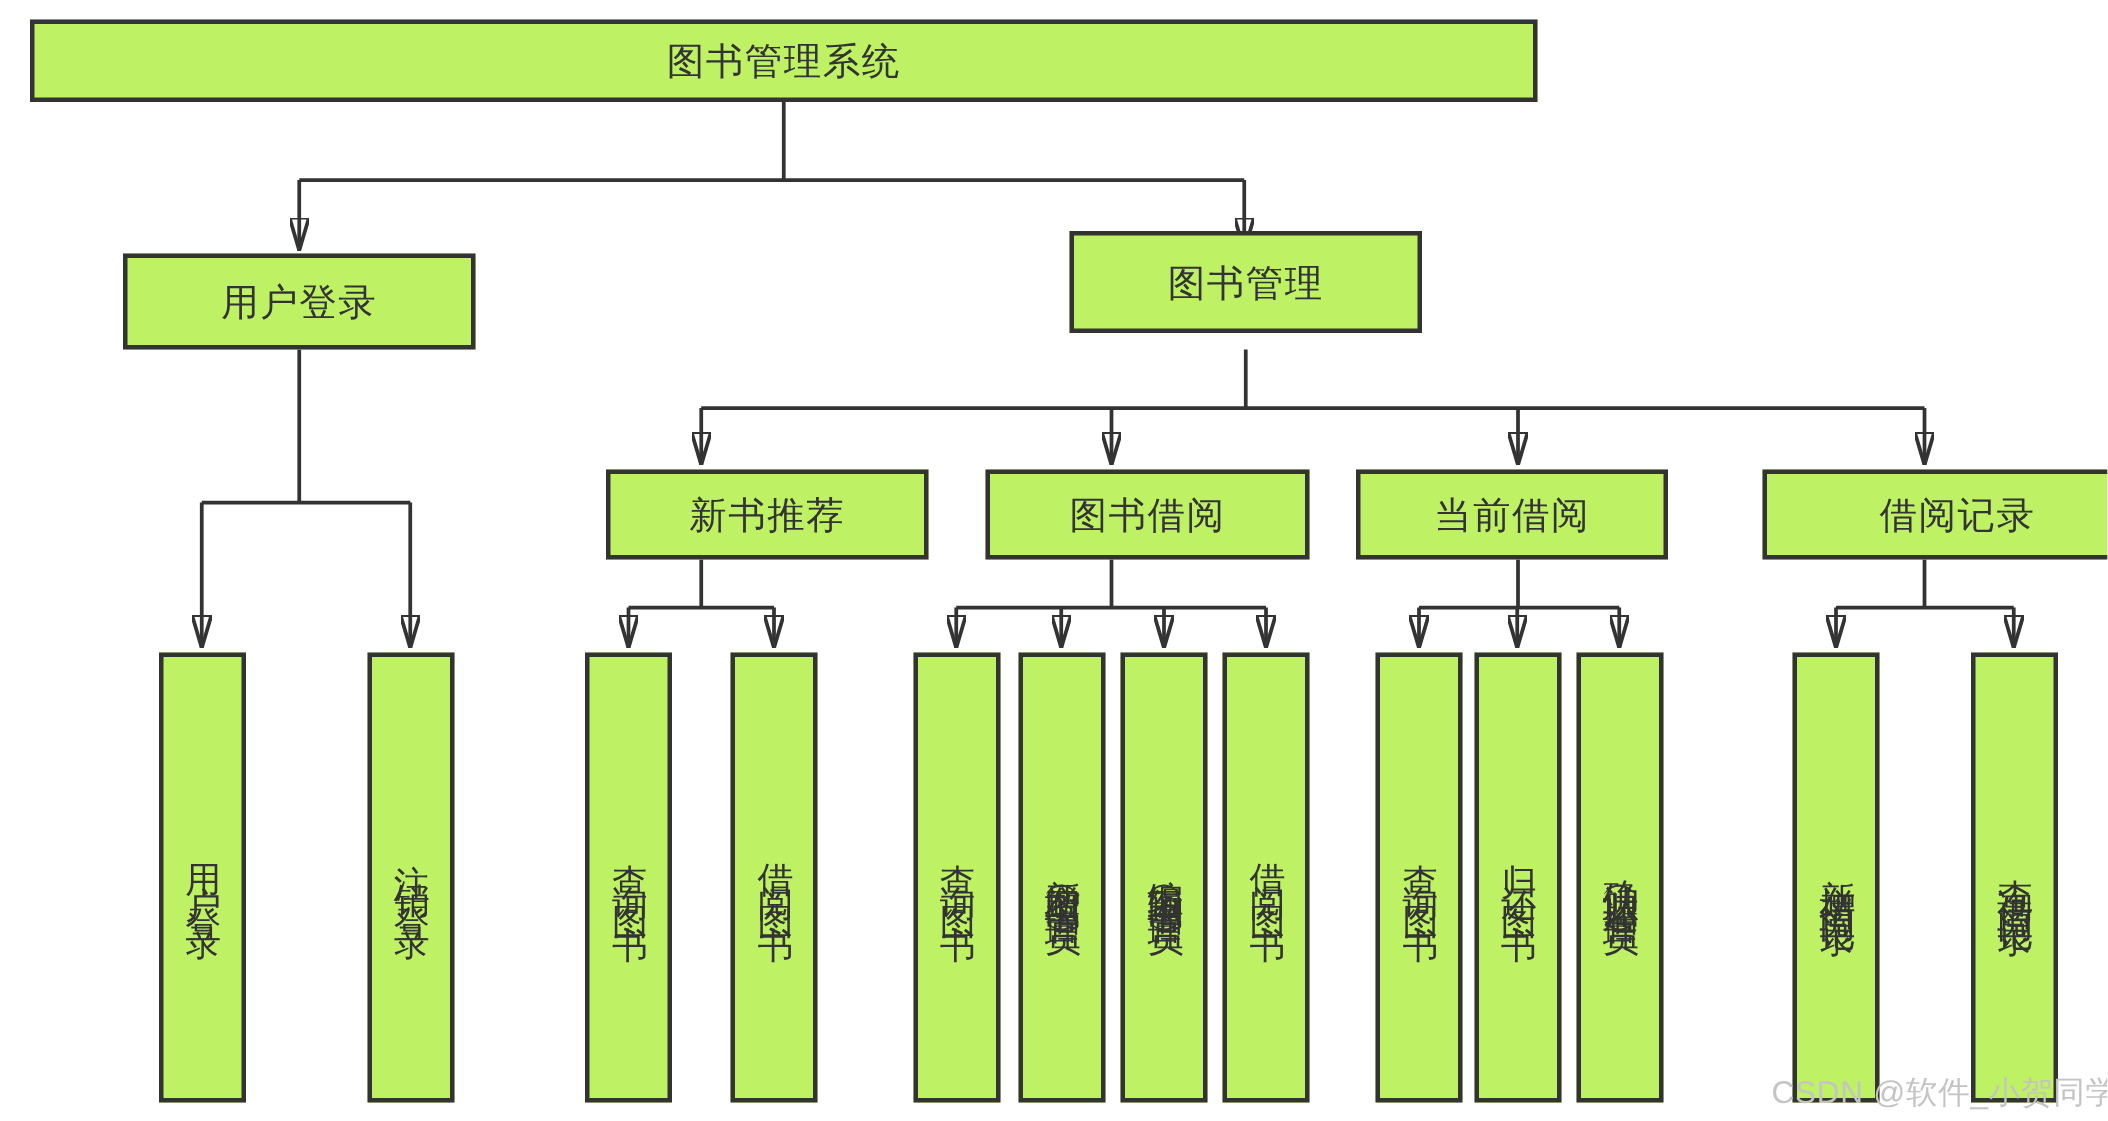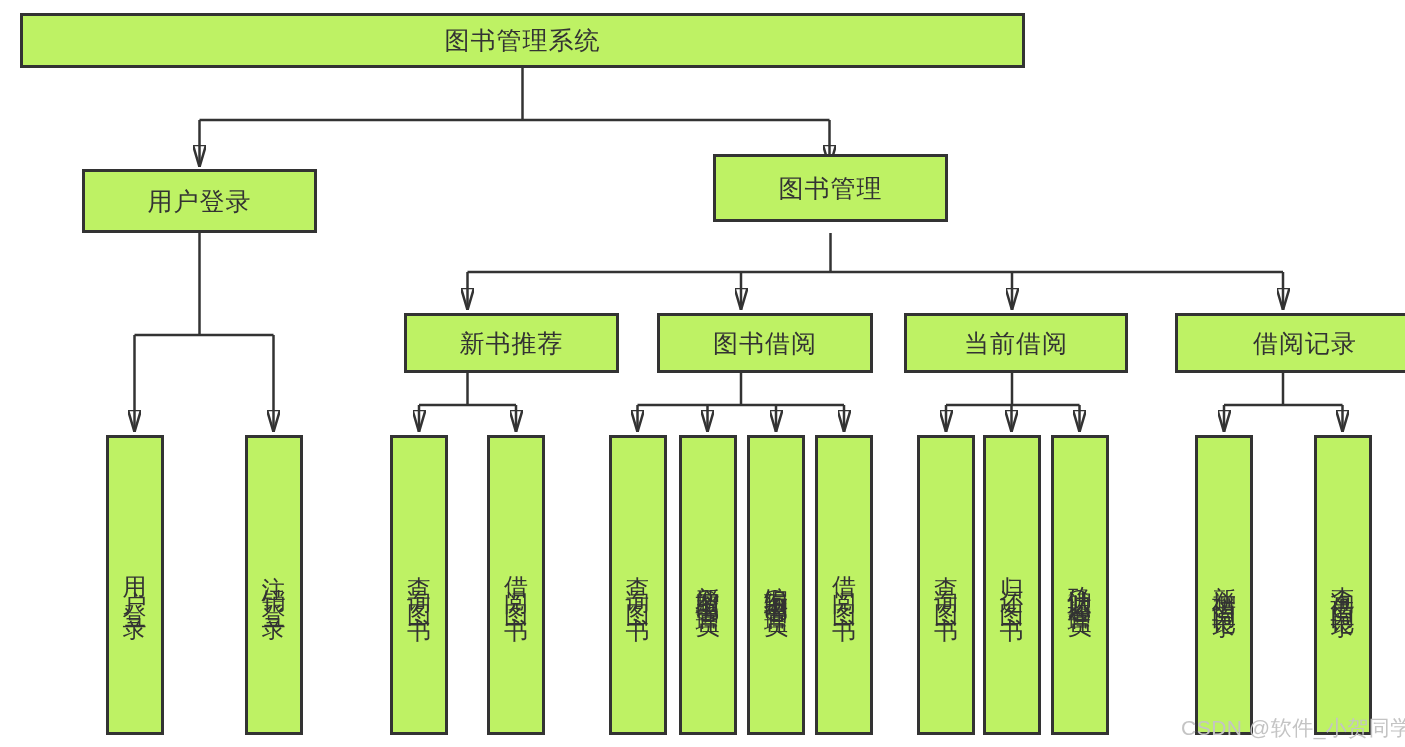--- a/index.html
+++ b/index.html
@@ -128,21 +128,21 @@
   <div class="node" style="left:713px; top:154px; width:235px; height:68px;">
     <span class="h-label">图书管理</span>
   </div>
 
   <div class="node" style="left:360px; top:313px; width:215px; height:60px;margin-left:44px;">
     <span class="h-label">新书推荐</span>
   </div>
   <div class="node" style="left:633px; top:313px; width:216px; height:60px;margin-left:24px;">
     <span class="h-label">图书借阅</span>
   </div>
-  <div class="node" style="left:904px; top:313px; width:224px; height:60px;">
+  <div class="node" style="left:904px; top:313px; width:208px; height:60px;">
     <span class="h-label">当前借阅</span>
   </div>
   <div class="node" style="left:1175px; top:313px; width:260px; height:60px;">
     <span class="h-label">借阅记录</span>
   </div>
 
   <div class="node" style="left:105.5px; top:435px; width:58px; height:300px;">
     <span class="v-label sp-lg">用户登录</span>
   </div>
   <div class="node" style="left:244.5px; top:435px; width:58px; height:300px;">

